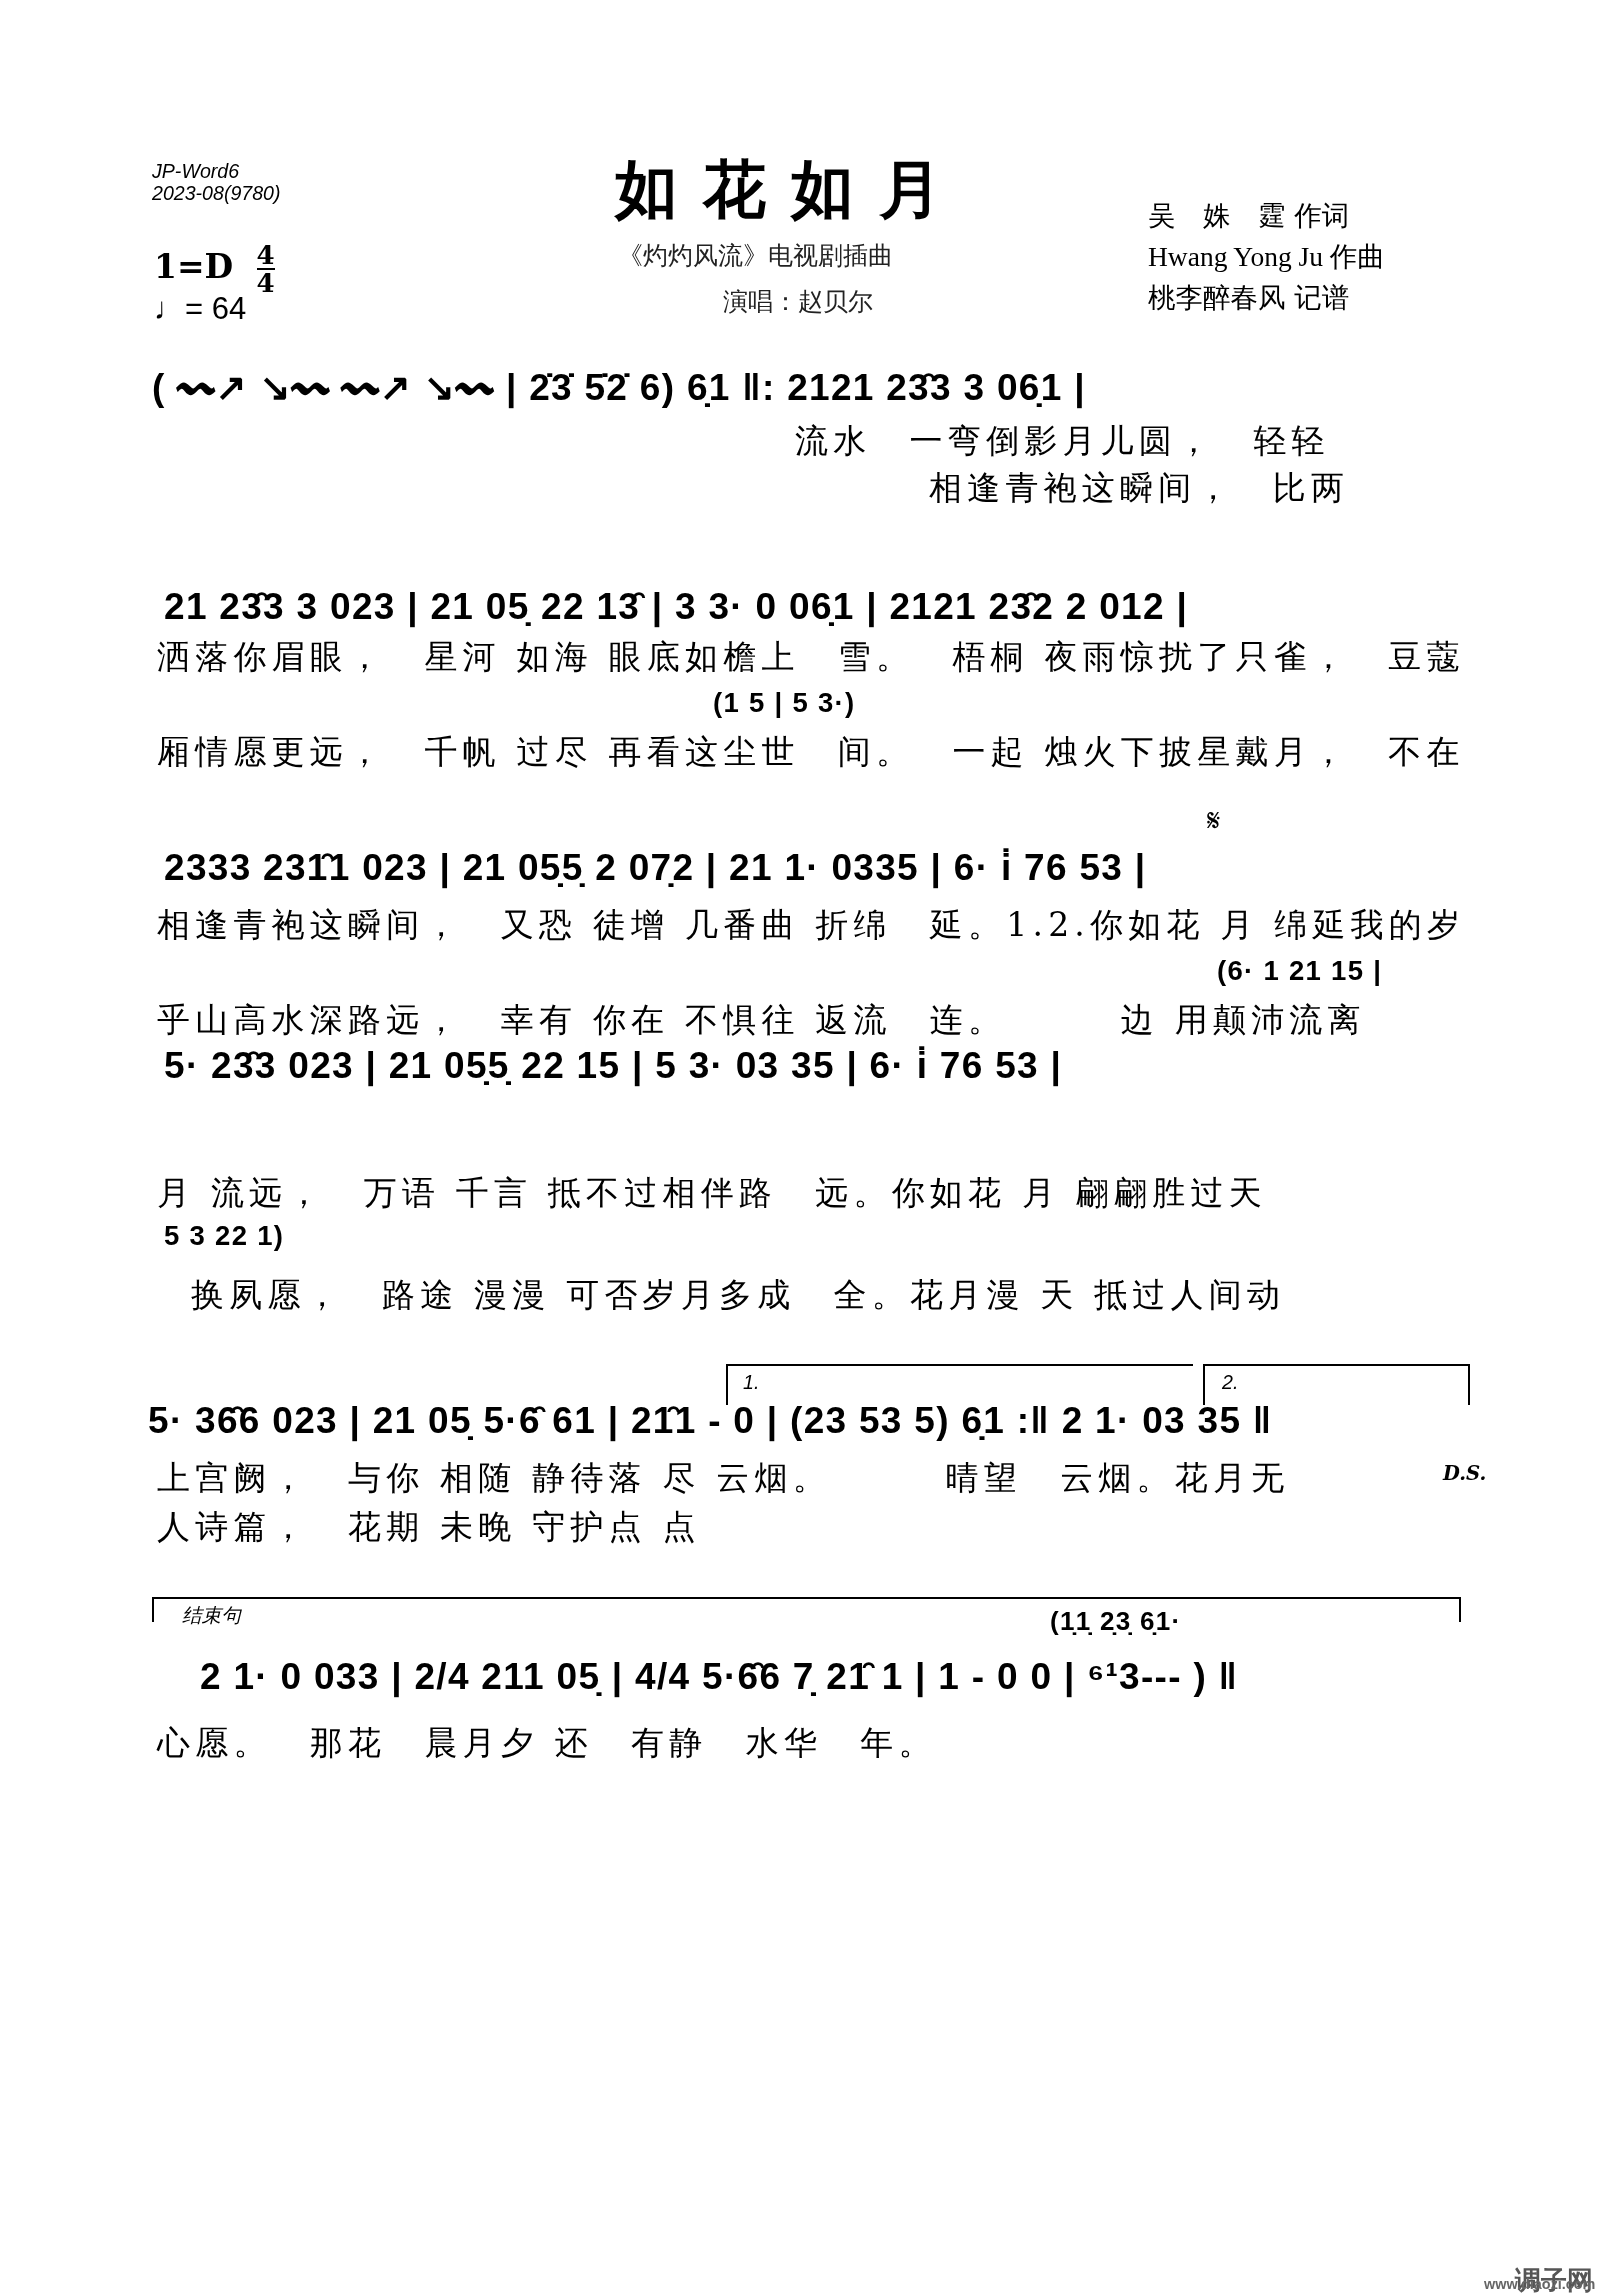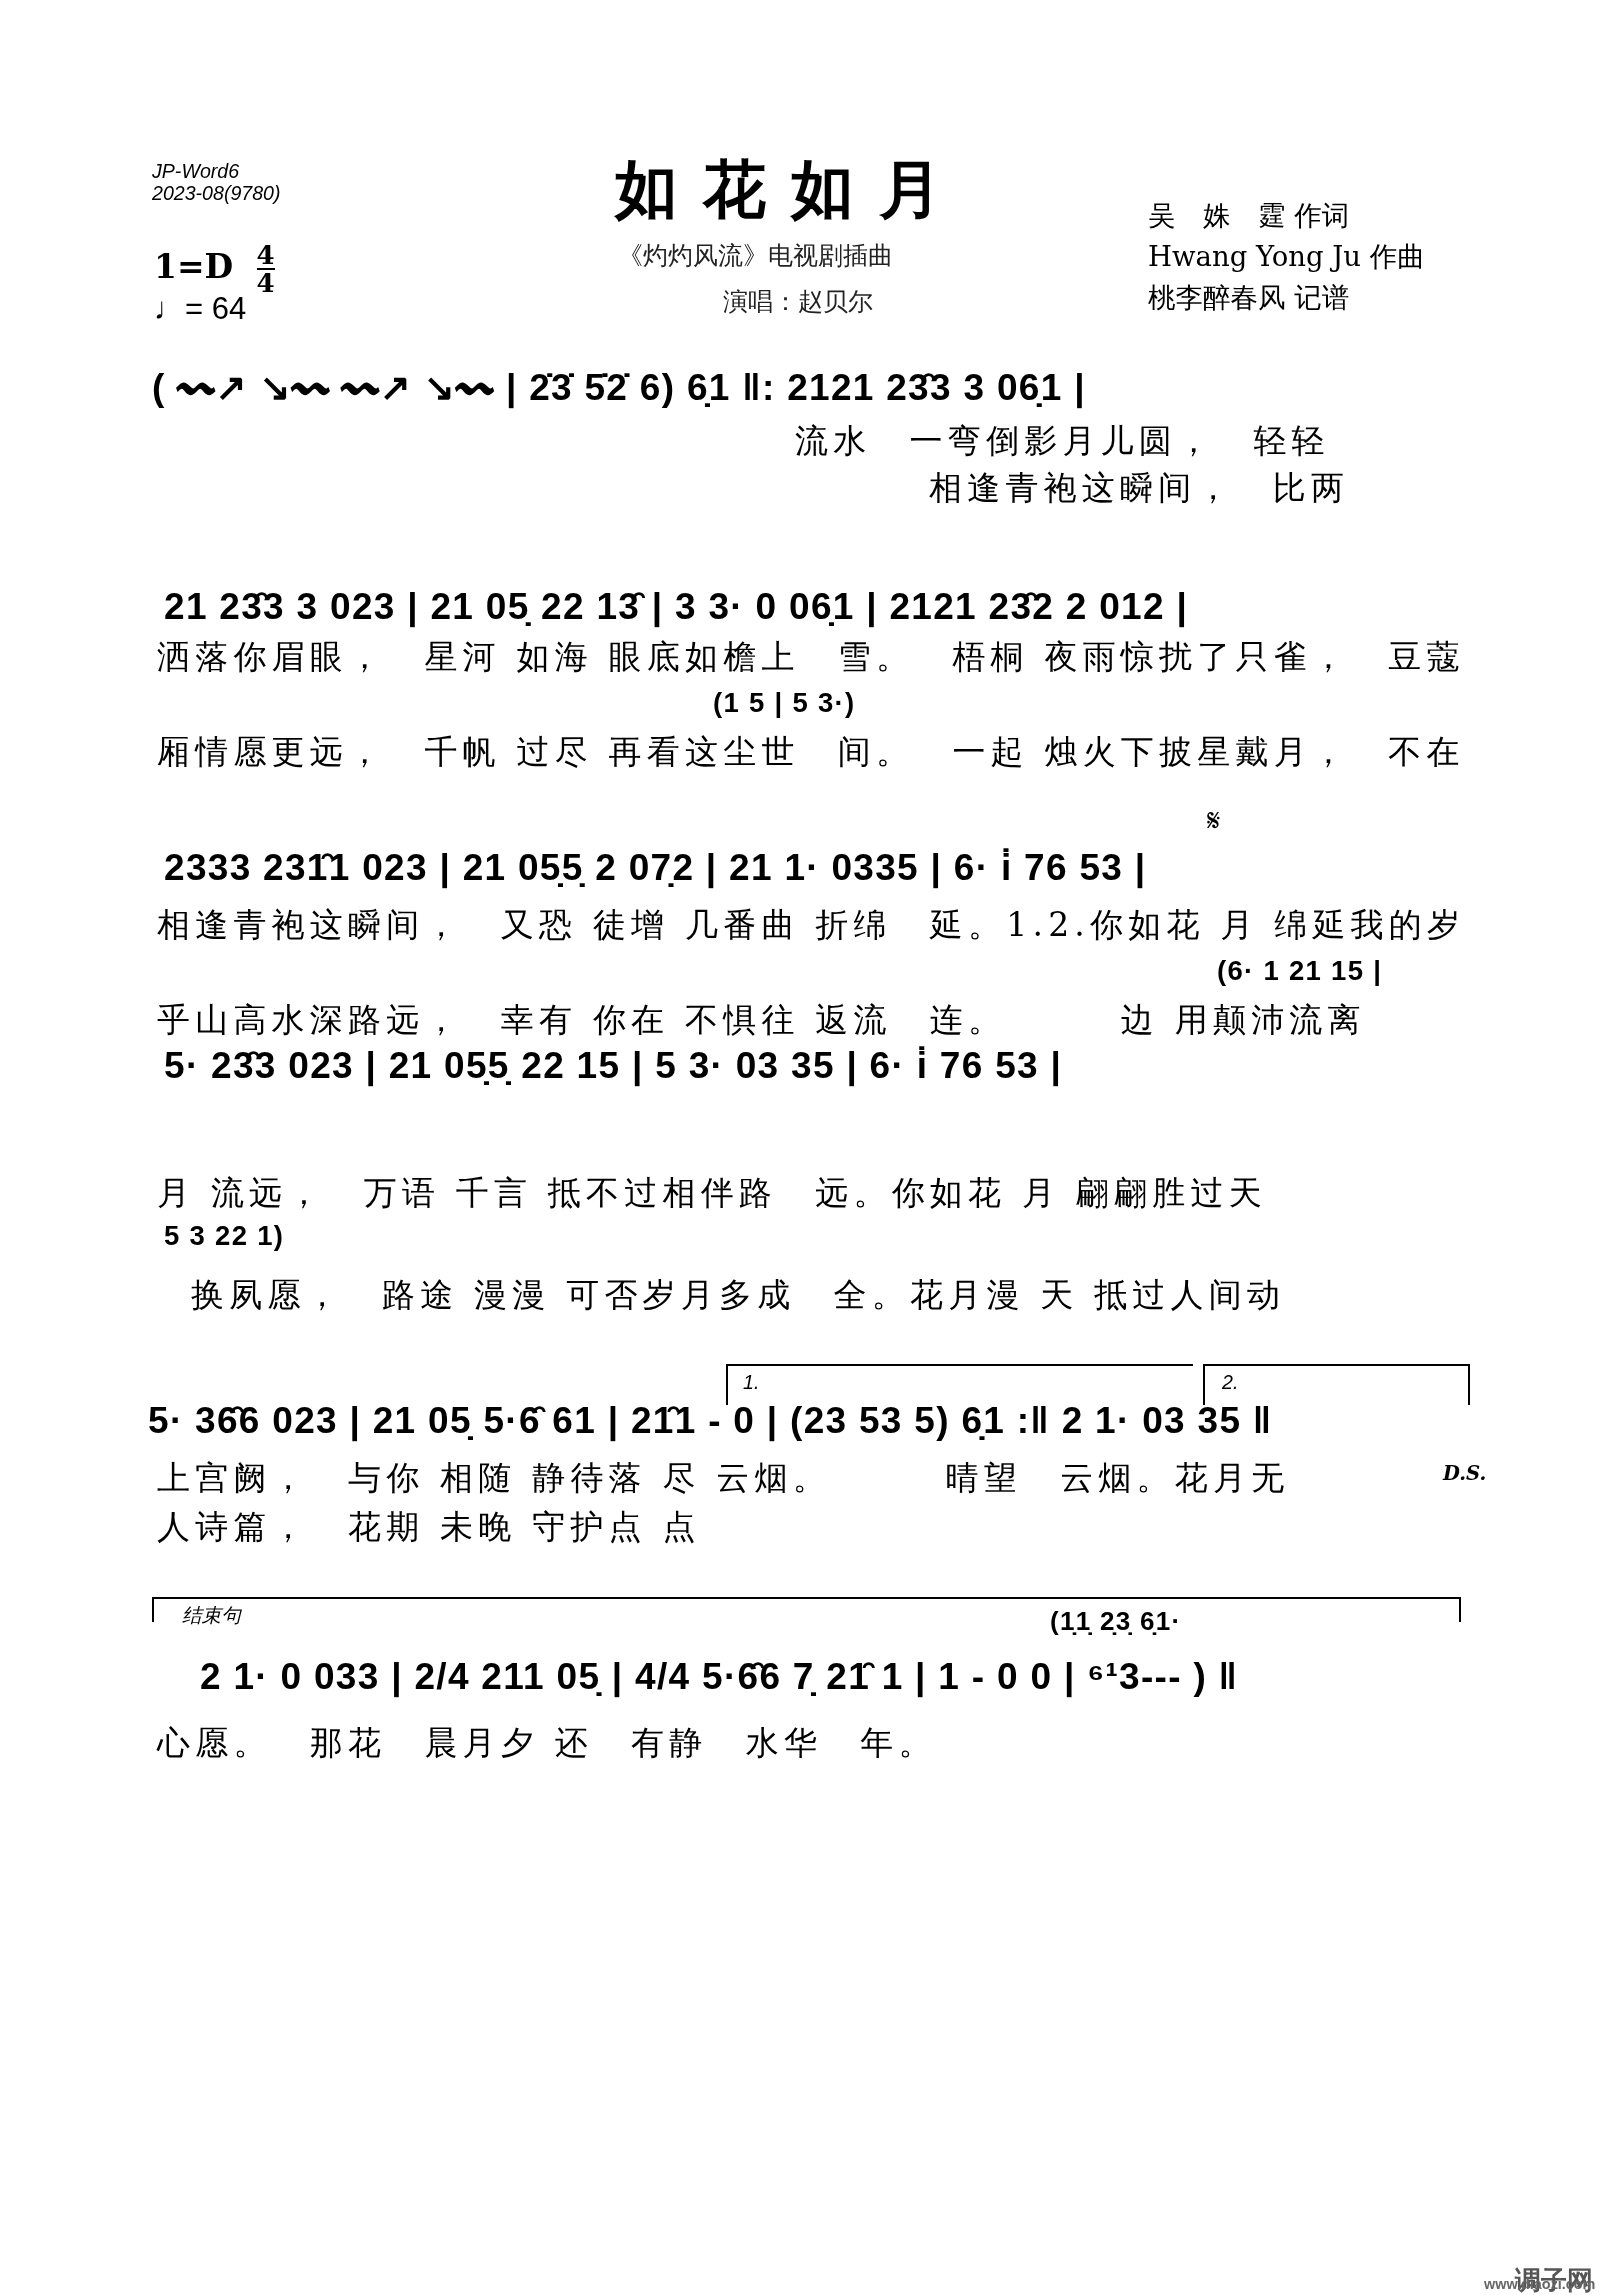--- a/index.html
+++ b/index.html
@@ -26,21 +26,21 @@
 </style>
 </head>
 <body>
 
 <div class="abs meta" style="left:152px;top:160px;">JP-Word6</div>
 <div class="abs meta" style="left:152px;top:182px;text-align:center;">2023-08(9780)</div>
 <div class="abs title" style="left:615px;top:147px;">如花如月</div>
 <div class="abs sub" style="left:618px;top:239px;">《灼灼风流》电视剧插曲</div>
 <div class="abs sub" style="left:723px;top:285px;">演唱：赵贝尔</div>
 <div class="abs credit" style="left:1148px;top:198px;">吴　姝　霆 作词</div>
-<div class="abs credit" style="left:1148px;top:239px;">Hwang Yong Ju 作曲</div>
+<div class="abs credit" style="left:1148px;top:239px;font-family:Liberation Serif, serif;">Hwang Yong Ju 作曲</div>
 <div class="abs credit" style="left:1148px;top:280px;">桃李醉春风 记谱</div>
 
 <div class="abs key" style="left:154px;top:242px;">
   <span>1=D</span>
   <span class="frac" style="margin-left:11.8px;font-size:26px;">
     <span>4</span>
     <span class="bar">4</span>
   </span>
 </div>
 <div class="abs tempo" style="left:154px;top:291px;">♩= 64</div>

